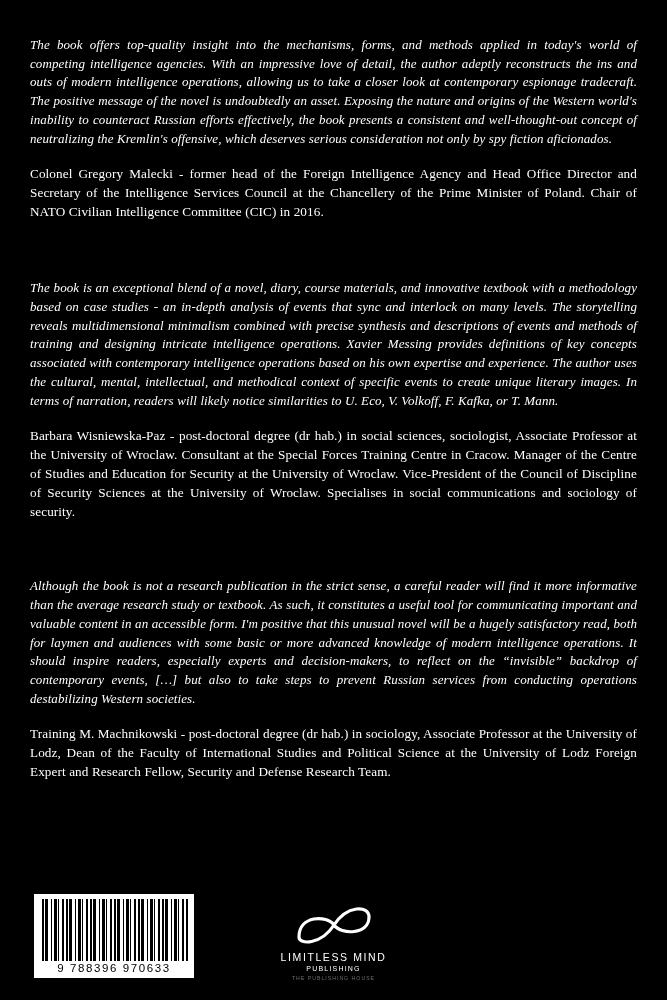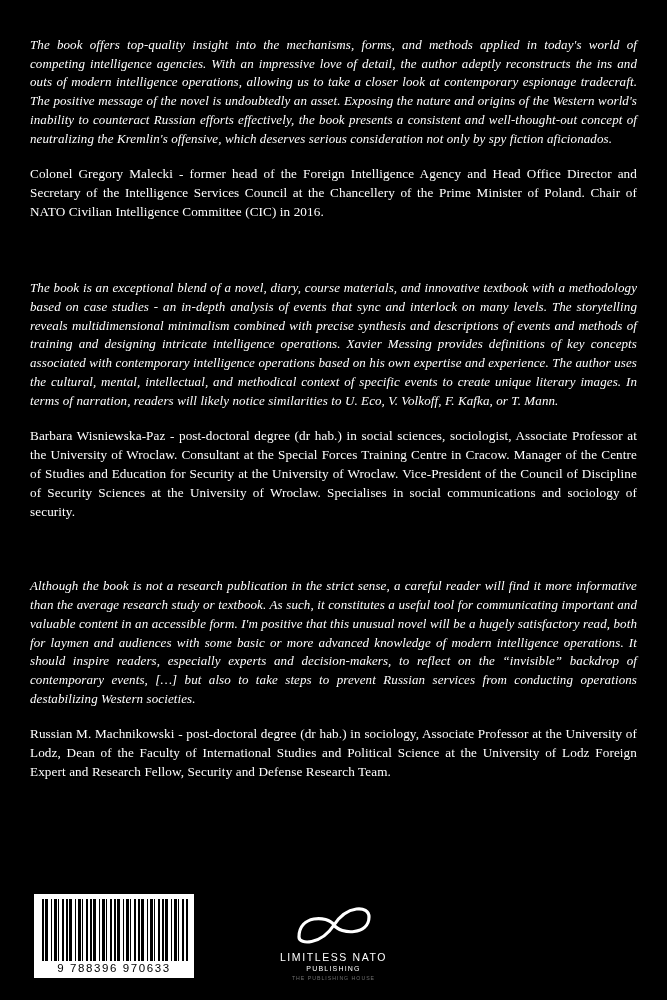--- a/index.html
+++ b/index.html
@@ -142,38 +142,38 @@
 
     <div class="block">
       <p class="quote">The book is an exceptional blend of a novel, diary, course materials, and innovative textbook with a methodology based on case studies - an in-depth analysis of events that sync and interlock on many levels. The storytelling reveals multidimensional minimalism combined with precise synthesis and descriptions of events and methods of training and designing intricate intelligence operations. Xavier Messing provides definitions of key concepts associated with contemporary intelligence operations based on his own expertise and experience. The author uses the cultural, mental, intellectual, and methodical context of specific events to create unique literary images. In terms of narration, readers will likely notice similarities to U. Eco, V. Volkoff, F. Kafka, or T. Mann.</p>
       <p class="attrib"><span class="who">Barbara Wisniewska-Paz</span><span> - post-doctoral degree (dr hab.) in social sciences, sociologist, Associate Professor at the University of Wroclaw. Consultant at the Special Forces Training Centre in Cracow. Manager of the Centre of Studies and Education for Security at the University of Wroclaw. Vice-President of the Council of Discipline of Security Sciences at the University of Wroclaw. Specialises in social communications and sociology of security.</span></p>
     </div>
 
     <div class="gap-md"></div>
 
     <div class="block">
       <p class="quote">Although the book is not a research publication in the strict sense, a careful reader will find it more informative than the average research study or textbook. As such, it constitutes a useful tool for communicating important and valuable content in an accessible form. I'm positive that this unusual novel will be a hugely satisfactory read, both for laymen and audiences with some basic or more advanced knowledge of modern intelligence operations. It should inspire readers, especially experts and decision-makers, to reflect on the “invisible” backdrop of contemporary events, […] but also to take steps to prevent Russian services from conducting operations destabilizing Western societies.</p>
-      <p class="attrib"><span class="who">Russian M. Machnikowski</span><span> - post-doctoral degree (dr hab.) in sociology, Associate Professor at the University of Lodz, Dean of the Faculty of International Studies and Political Science at the University of Lodz Foreign Expert and Research Fellow, Security and Defense Research Team.</span></p>
+      <p class="attrib"><span class="who">Training M. Machnikowski</span><span> - post-doctoral degree (dr hab.) in sociology, Associate Professor at the University of Lodz, Dean of the Faculty of International Studies and Political Science at the University of Lodz Foreign Expert and Research Fellow, Security and Defense Research Team.</span></p>
     </div>
 
   </div>
 
   <div class="footer">
 
     <div class="barcode-wrap">
       <div class="barcode-outer">
         <div class="barcode"></div>
         <span class="barcode-digits">9 788396 970633</span>
       </div>
     </div>
 
     <div class="logo-wrap">
       <svg class="logo-mark" width="90" height="44" viewBox="0 0 90 44">
         <path d="M10 34 C10 12, 38 12, 45 22 C52 32, 80 32, 80 14 C80 2, 58 2, 45 22 C32 42, 10 42, 10 34 Z" fill="none" stroke="#ffffff" stroke-width="3.2" stroke-linecap="round"></path>
       </svg>
-      <div class="logo-name">LIMITLESS NATO</div>
+      <div class="logo-name">LIMITLESS MIND</div>
       <div class="logo-sub">PUBLISHING</div>
       <div class="logo-tag">THE PUBLISHING HOUSE</div>
     </div>
 
   </div>
 
 </div>
 
 </body></html>

